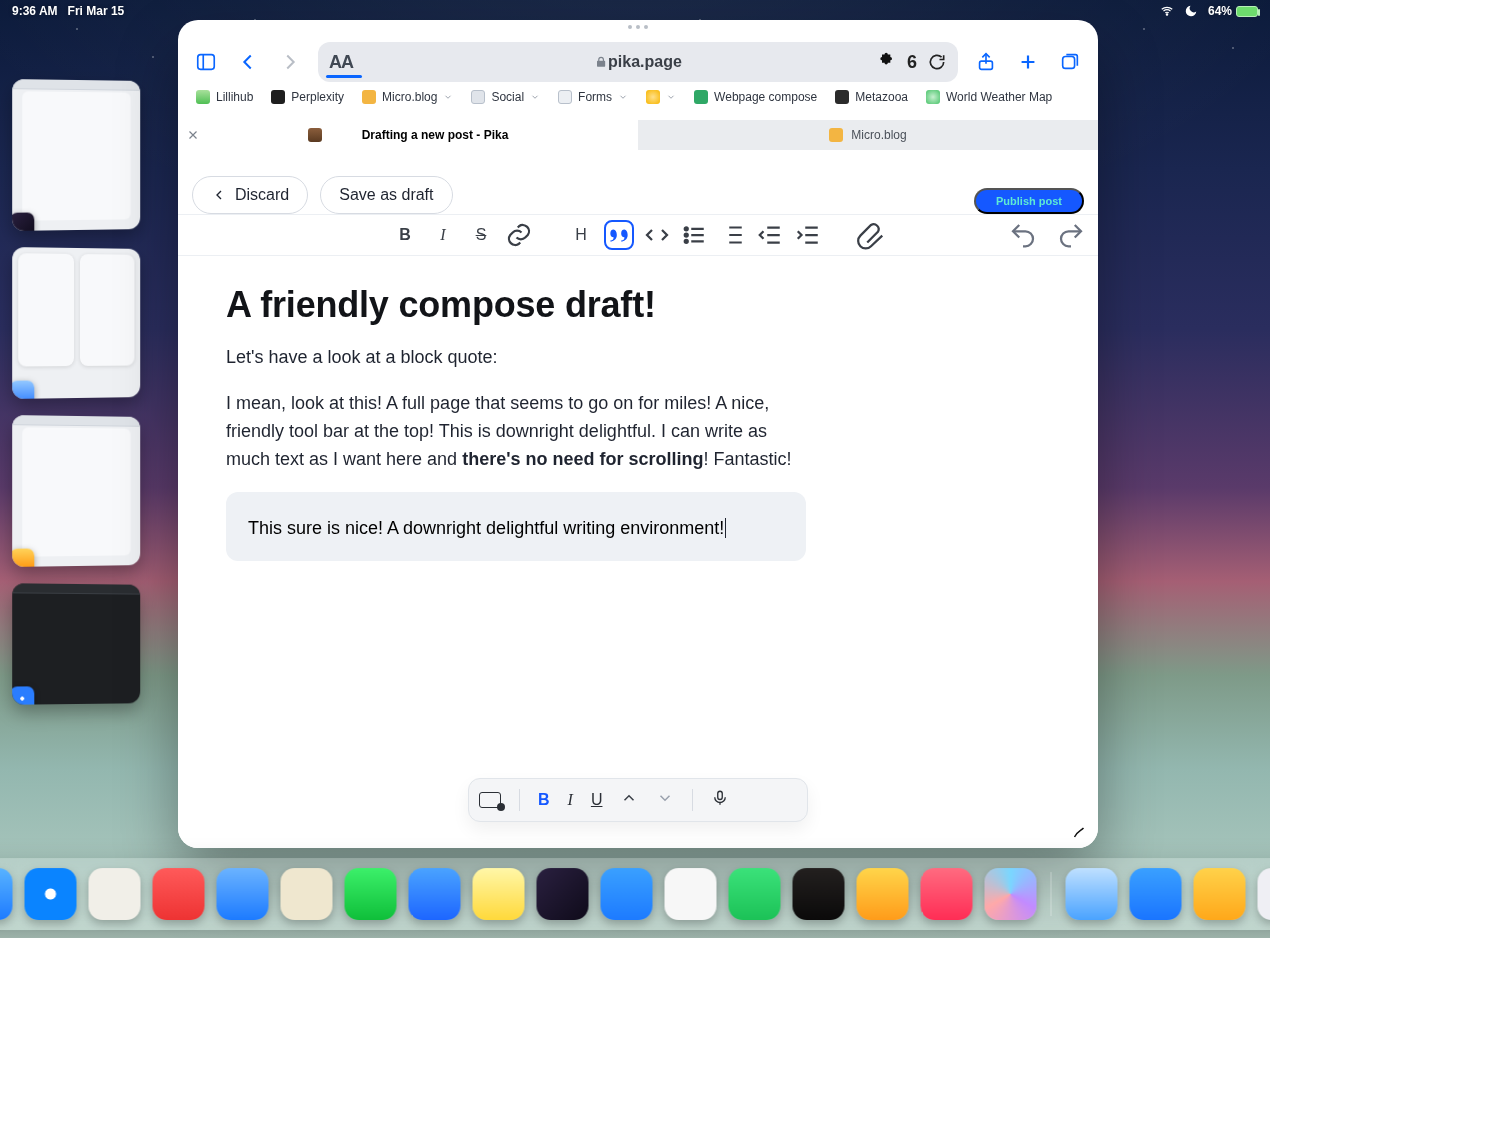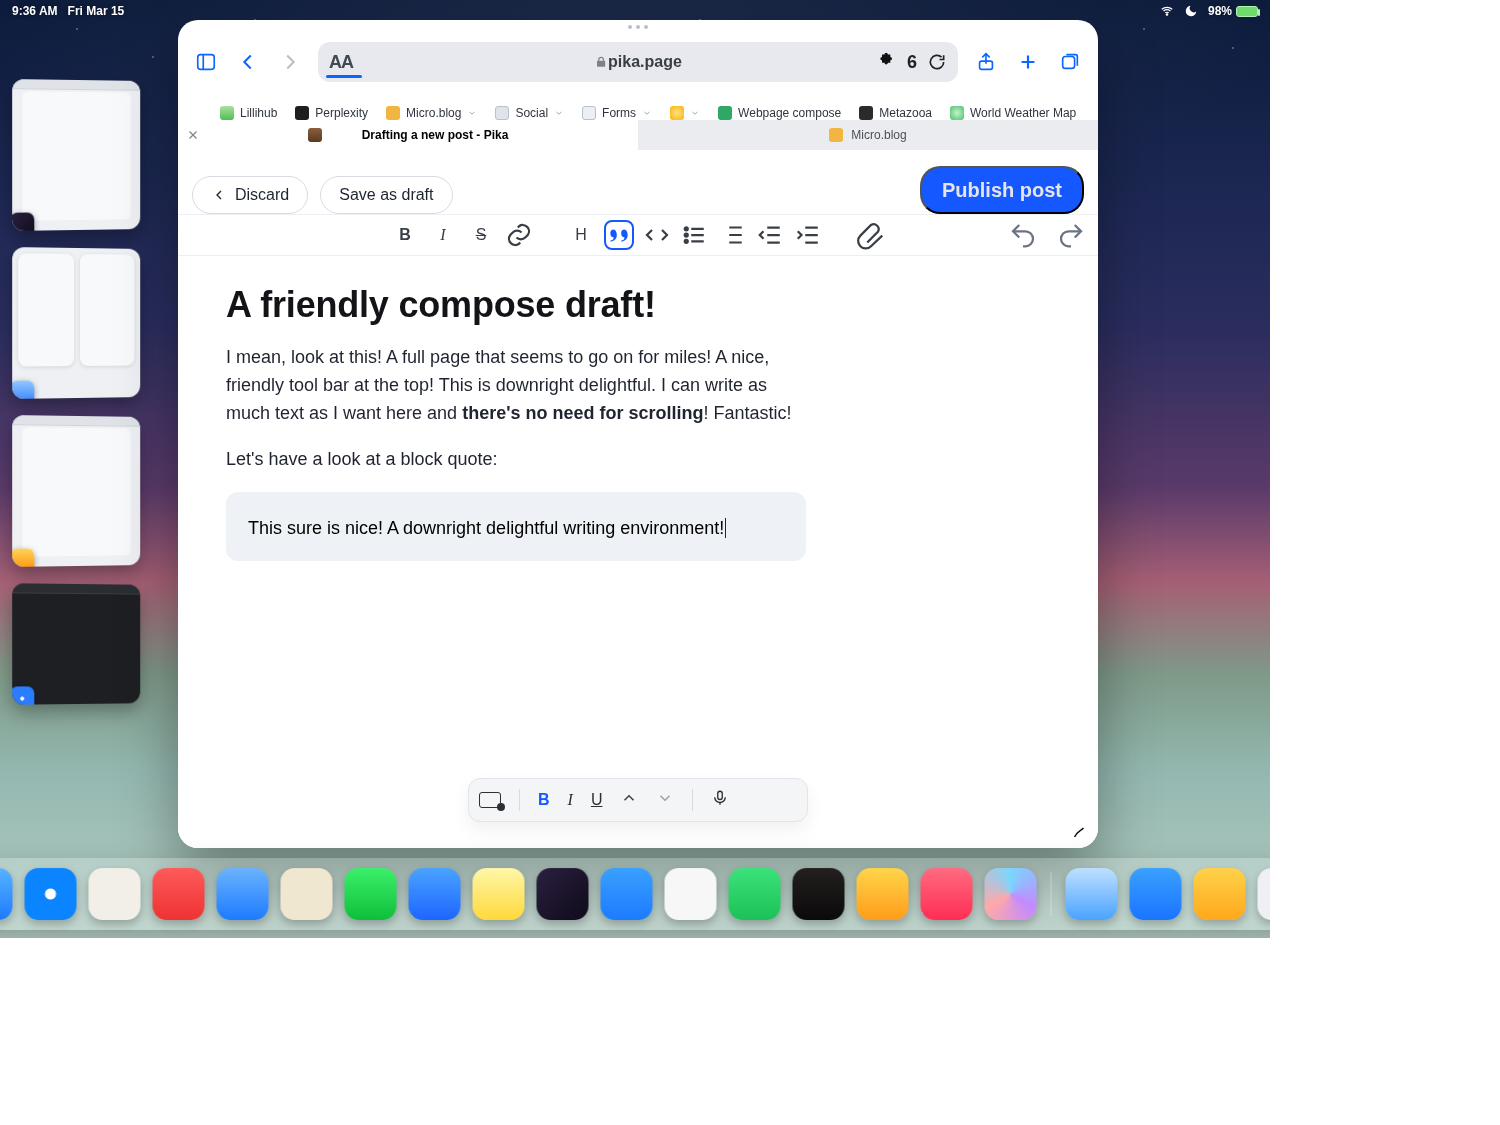--- a/index.html
+++ b/index.html
@@ -63,23 +63,22 @@
   .omni-left .aA { font-size:18px; letter-spacing:-1px; }
   .omni-left .underline { position:absolute; left:8px; bottom:4px; width:36px; height:3px; background:#0a66ff; border-radius:2px; }
   .omni-center { position:absolute; left:50%; transform:translateX(-50%); display:flex; align-items:center; color:#3a3f47; font-weight:600; }
   .omni-center .lock { width:14px; height:14px; }
   .omni-right { margin-left:auto; display:flex; align-items:center; gap:10px; color:#222; }
   .omni-right .count { font-weight:700; font-size:18px; }
   .omni-right .puzzle { width:20px; height:20px; }
   .omni-right .reload { width:20px; height:20px; }
 
   .favorites {
-    height:30px; display:flex; align-items:flex-end; gap:18px; padding:0 18px; font-size:12px; color:#2f3540;
+    height:30px; display:flex; align-items:flex-start; gap:18px; padding:0 18px; font-size:12px; color:#2f3540;
     background:#fff;
-    margin-left:24px;
   }
   .fav { display:flex; align-items:center; gap:6px; cursor:default; }
   .fav .ico { width:14px; height:14px; border-radius:3px; background:#e9ecef; display:inline-block; }
   .fav .ico.frog   { background:linear-gradient(180deg,#a9e19c,#4fbf54); }
   .fav .ico.ppx    { background:#1e1e1e; }
   .fav .ico.mb     { background:#f3b542; }
   .fav .ico.soc    { background:#e0e4ea; border:1px solid #b8c0cb; }
   .fav .ico.forms  { background:#eceff3; border:1px solid #b8c0cb; }
   .fav .ico.sun    { background:radial-gradient(circle,#ffe08a,#f7b500); }
   .fav .ico.arc    { background:#2fa866; }
@@ -95,21 +94,21 @@
   .tab .favicon { width:14px; height:14px; border-radius:3px; }
   .tab.active .favicon { background:linear-gradient(180deg,#8b5e3c,#5a3a21); }
   .tab.inactive .favicon { background:#f3b542; }
 
   .page {
     flex:1; display:flex; flex-direction:column; background:#fff;
   }
   .page .actions { height:64px; display:flex; align-items:flex-end; gap:12px; padding:0 14px; }
   .pill { height:38px; padding:0 18px; border:1px solid #d7dbe2; border-radius:20px; background:#fff; display:flex; align-items:center; gap:8px; font-size:16px; color:#1f2430; }
   .pill .arrow { width:16px; height:16px; }
-  .publish { margin-left:auto; height:48px; padding:0 20px; border-radius:20px; background:#1558ff; color:#e5e5e5; font-weight:600; font-size:20px; display:flex; align-items:center; }
+  .publish { margin-left:auto; height:26px; padding:0 20px; border-radius:20px; background:#1558ff; color:#5eead4; font-weight:600; font-size:11px; display:flex; align-items:center; }
 
   .format-bar { height:42px; border-top:1px solid #eceff3; border-bottom:1px solid #eceff3; display:flex; align-items:center; gap:8px; padding:0 12px; color:#3a3f47; }
   .fb-group { display:flex; align-items:center; gap:8px; }
   .fb-btn { width:30px; height:30px; display:flex; align-items:center; justify-content:center; border-radius:8px; }
   .fb-btn.pressed { border:2px solid #1558ff; color:#1558ff; }
   .fb-sep { width:16px; }
   .fb-right { margin-left:auto; display:flex; gap:18px; color:#6b7280; }
 
   .editor { padding:28px 24px 24px 24px; }
   .editor .doc { width:580px; margin-left:24px; }
@@ -188,21 +187,21 @@
           <path d="M9 15a6 6 0 0 1 6 0"></path>
           <circle cx="12" cy="18" r="1.2" fill="#fff"></circle>
         </svg>
     </span>
     <span class="moon">
       <svg viewBox="0 0 24 24" fill="#fff">
           <path d="M21 12.8A9 9 0 1 1 11.2 3a7 7 0 0 0 9.8 9.8z"></path>
         </svg>
     </span>
     <span class="battery-pill">
-      <span>98%</span>
+      <span>64%</span>
       <span class="battery-icon"></span>
     </span>
   </div>
 </div>
 
 <div class="stage">
   <div class="thumb">
     <div class="bar"></div>
       <div class="content"></div>
     <span class="badge obsidian"></span>
@@ -454,24 +453,24 @@
               <path d="M15 14l5-5-5-5"></path>
               <path d="M20 9H10a6 6 0 0 0 0 12h2"></path>
             </svg>
         </div>
       </div>
     </div>
 
     <div class="editor">
       <div class="doc">
         <h1>A friendly compose draft!</h1>
+        <p>Let's have a look at a block quote:</p>
         <p>
           <span>I mean, look at this! A full page that seems to go on for miles! A nice, friendly tool bar at the top! This is downright delightful. I can write as much text as I want here and </span><b>there's no need for scrolling</b><span>! Fantastic!</span>
         </p>
-        <p>Let's have a look at a block quote:</p>
         <div class="blockquote">
           <span>This sure is nice! A downright delightful writing environment!</span><span class="caret"></span>
         </div>
       </div>
     </div>
   </div>
 
   <div class="qbar">
     <span class="kbd"></span>
     <span class="vline"></span>

